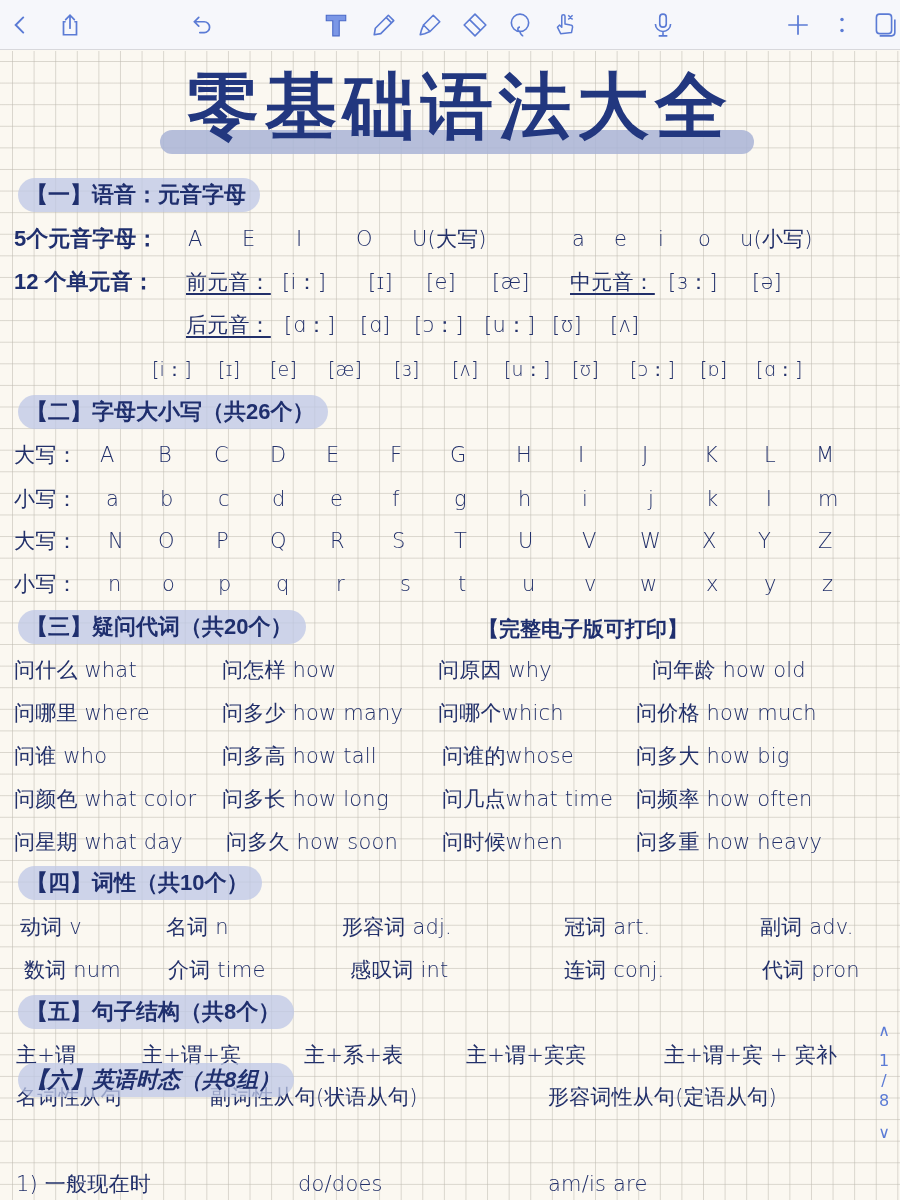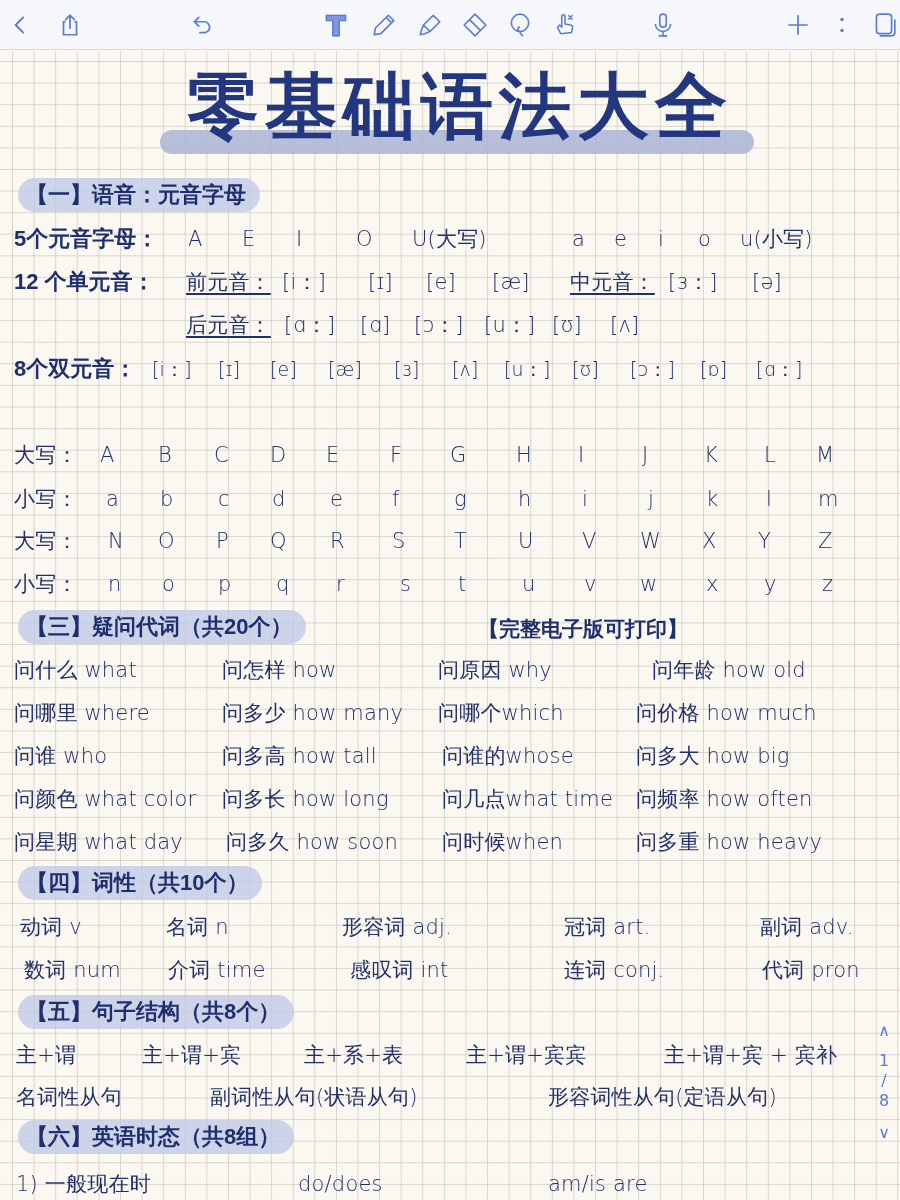--- a/index.html
+++ b/index.html
@@ -186,34 +186,34 @@
     <span class="hw ul" style="left:186px">后元音：</span>
     <span class="hw" style="left:284px">[ɑ：]</span>
     <span class="hw" style="left:360px">[ɑ]</span>
     <span class="hw" style="left:414px">[ɔ：]</span>
     <span class="hw" style="left:484px">[u：]</span>
     <span class="hw" style="left:552px">[ʊ]</span>
     <span class="hw" style="left:610px">[ʌ]</span>
   </div>
 
   <div class="row" style="top:300px;">
-    <span class="lbl" style="left:14px">8个双元音：</span>
     <span class="hw" style="left:152px;font-size:19px">[i：]</span>
     <span class="hw" style="left:218px;font-size:19px">[ɪ]</span>
     <span class="hw" style="left:270px;font-size:19px">[e]</span>
     <span class="hw" style="left:328px;font-size:19px">[æ]</span>
     <span class="hw" style="left:394px;font-size:19px">[ɜ]</span>
     <span class="hw" style="left:452px;font-size:19px">[ʌ]</span>
     <span class="hw" style="left:504px;font-size:19px">[u：]</span>
     <span class="hw" style="left:572px;font-size:19px">[ʊ]</span>
     <span class="hw" style="left:630px;font-size:19px">[ɔ：]</span>
     <span class="hw" style="left:700px;font-size:19px">[ɒ]</span>
     <span class="hw" style="left:756px;font-size:19px">[ɑ：]</span>
   </div>
 
+  <div class="sec" style="left:18px;top:344px;">【二】字母大小写（共26个）</div>
 
   <div class="row" style="top:386px;">
     <span class="hw" style="left:14px">大写：</span>
     <span class="hw" style="left:100px">A</span>
     <span class="hw" style="left:158px">B</span>
     <span class="hw" style="left:214px">C</span>
     <span class="hw" style="left:270px">D</span>
     <span class="hw" style="left:326px">E</span>
     <span class="hw" style="left:390px">F</span>
     <span class="hw" style="left:450px">G</span>
@@ -332,21 +332,21 @@
     <span class="hw" style="left:304px">主+系+表</span>
     <span class="hw" style="left:466px">主+谓+宾宾</span>
     <span class="hw" style="left:664px">主+谓+宾 + 宾补</span>
   </div>
   <div class="row" style="top:1028px;">
     <span class="hw" style="left:16px">名词性从句</span>
     <span class="hw" style="left:210px">副词性从句(状语从句)</span>
     <span class="hw" style="left:548px">形容词性从句(定语从句)</span>
   </div>
 
-  <div class="sec" style="left:18px;top:1069px;">【六】英语时态（共8组）</div>
+  <div class="sec" style="left:18px;top:1012px;font-style:italic;">【六】英语时态（共8组）</div>
 
   <div class="row" style="top:1115px;">
     <span class="hw" style="left:16px">1) 一般现在时</span>
     <span class="hw" style="left:298px">do/does</span>
     <span class="hw" style="left:548px">am/is are</span>
   </div>
 
   <div class="pager">
     <div style="top:0px"><span>∧</span></div>
     <div style="top:30px">1</div>

